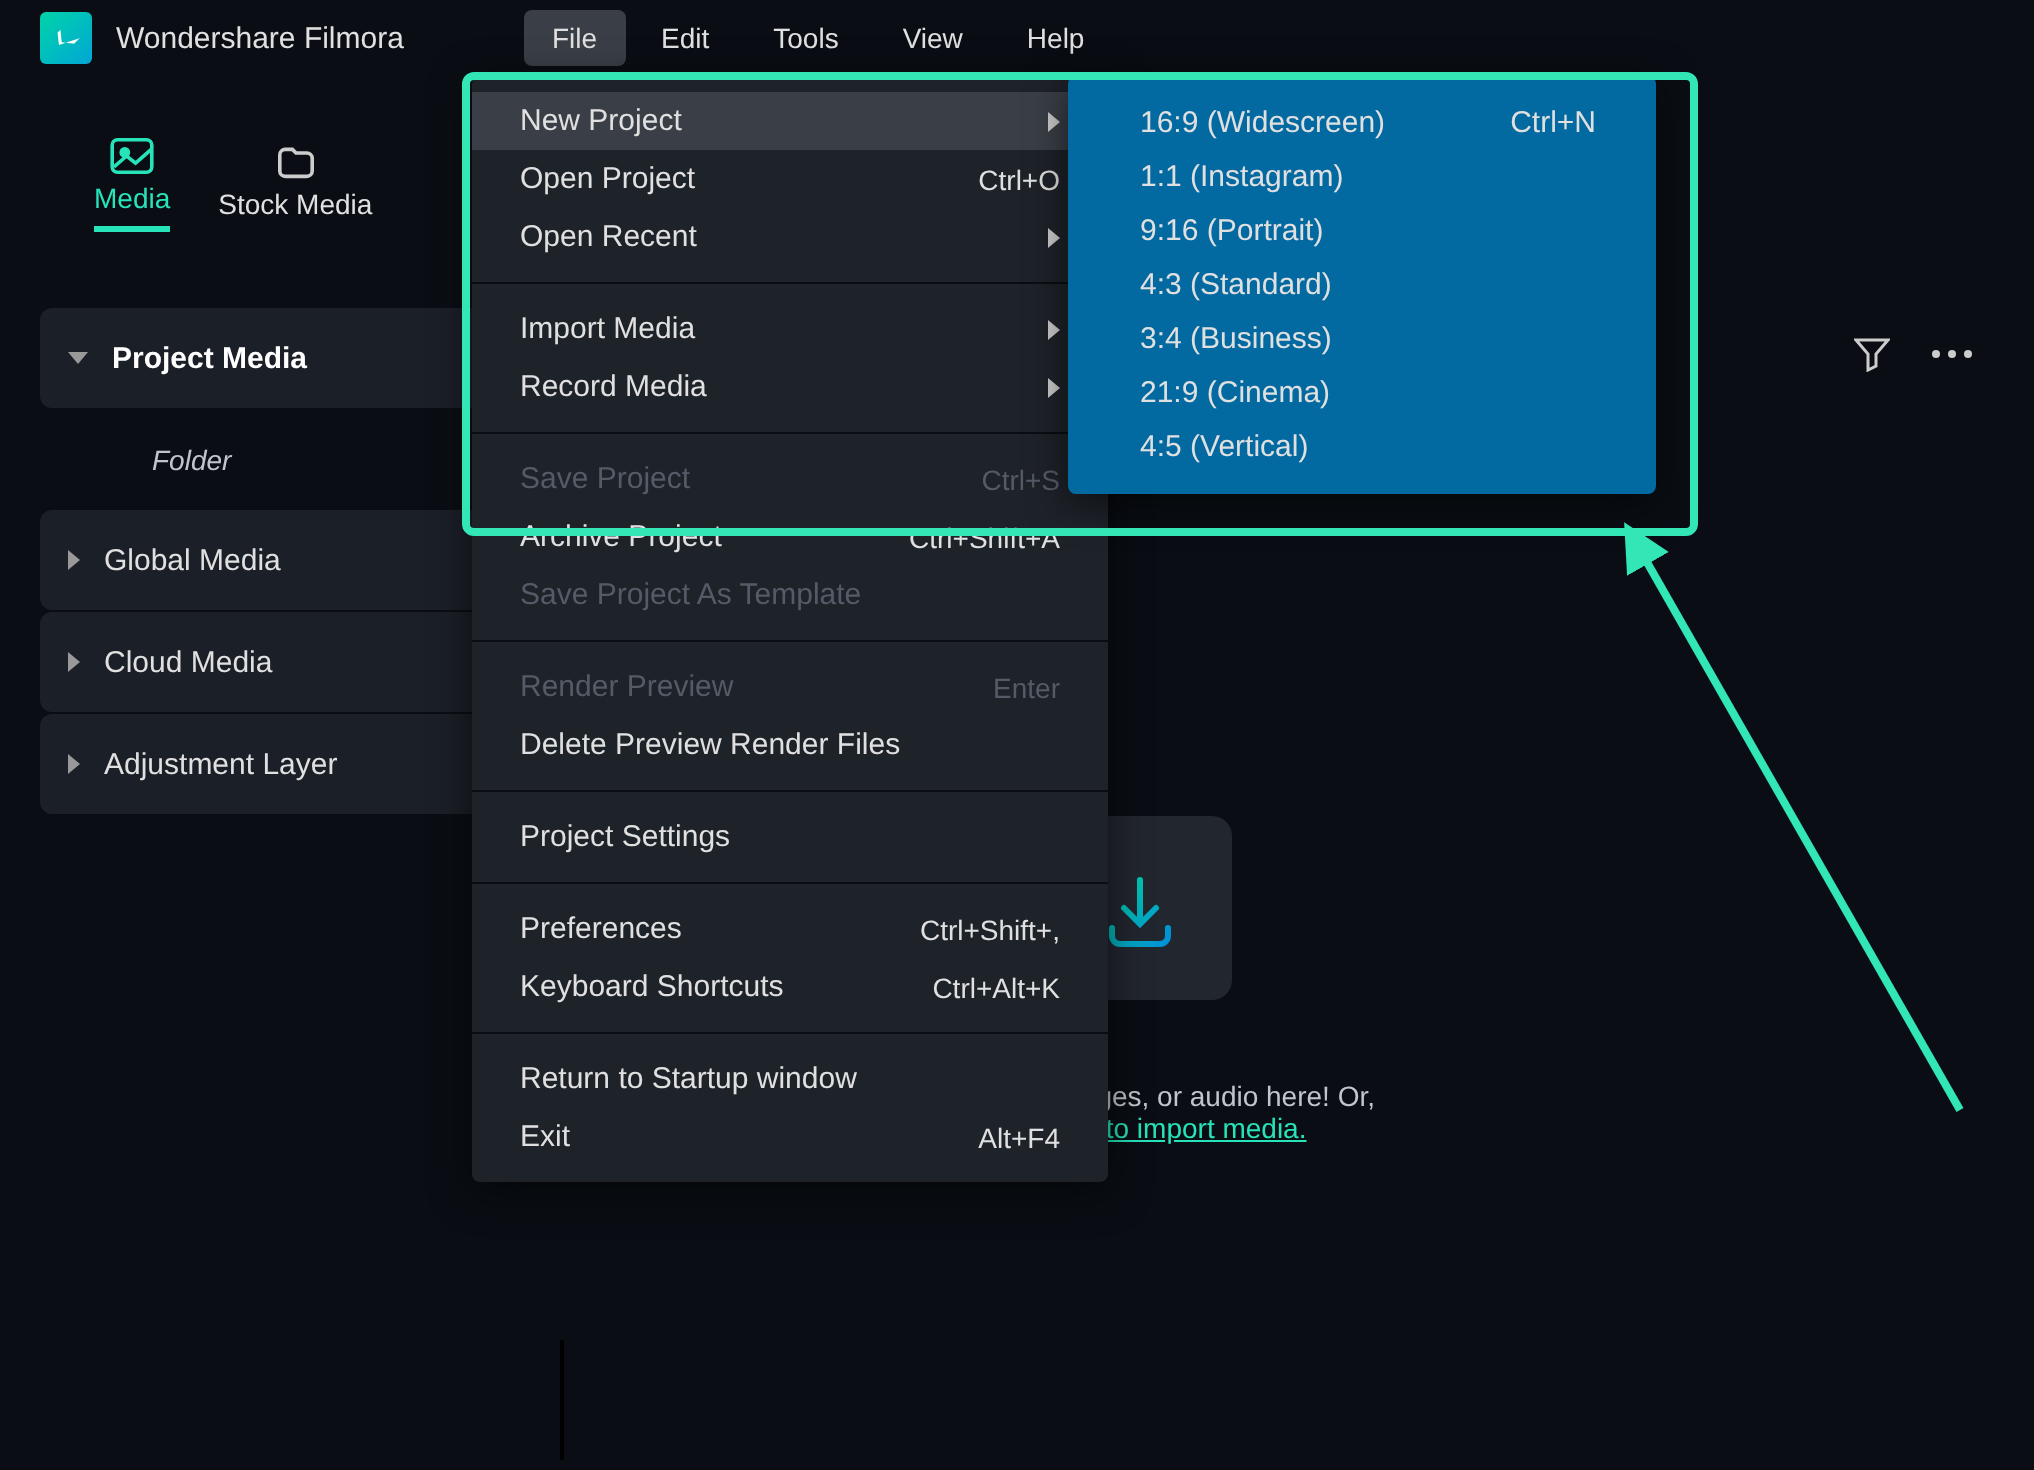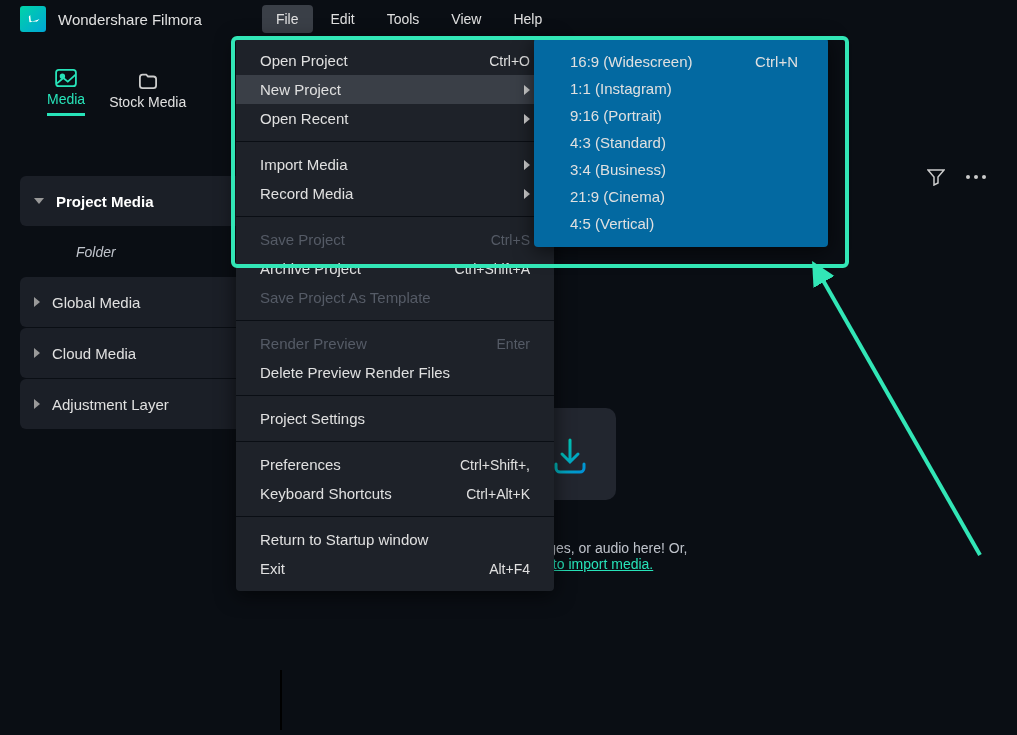--- a/index.html
+++ b/index.html
@@ -81,21 +81,21 @@
     right: 30px;
     top: 130px;
     display: flex;
     align-items: center;
     gap: 20px;
   }
 
   .sidebar {
     position: absolute;
     left: 20px;
-    top: 138px;
+    top: 116px;
     width: 245px;
   }
   .sidebar-item {
     height: 50px;
     display: flex;
     align-items: center;
     padding: 0 14px;
     gap: 12px;
     background: #1b1f27;
     color: #e0e0e0;
@@ -314,27 +314,27 @@
     </div>
     <div class="import-text">
       <span>video clips, images, or audio here! Or,</span><br>
       <span class="import-link">Click here to import media.</span>
     </div>
   </div>
 
 </div>
 
 <div class="dropdown" id="file-dropdown">
-    <div class="dd-item">
-      <span>Open Project</span>
-      <span class="dd-shortcut">Ctrl+O</span>
-    </div>
     <div class="dd-item highlighted">
       <span>New Project</span>
       <span class="dd-caret"></span>
+    </div>
+    <div class="dd-item">
+      <span>Open Project</span>
+      <span class="dd-shortcut">Ctrl+O</span>
     </div>
     <div class="dd-item">
       <span>Open Recent</span>
       <span class="dd-caret"></span>
     </div>
     <div class="dd-sep"></div>
     <div class="dd-item">
       <span>Import Media</span>
       <span class="dd-caret"></span>
     </div>

